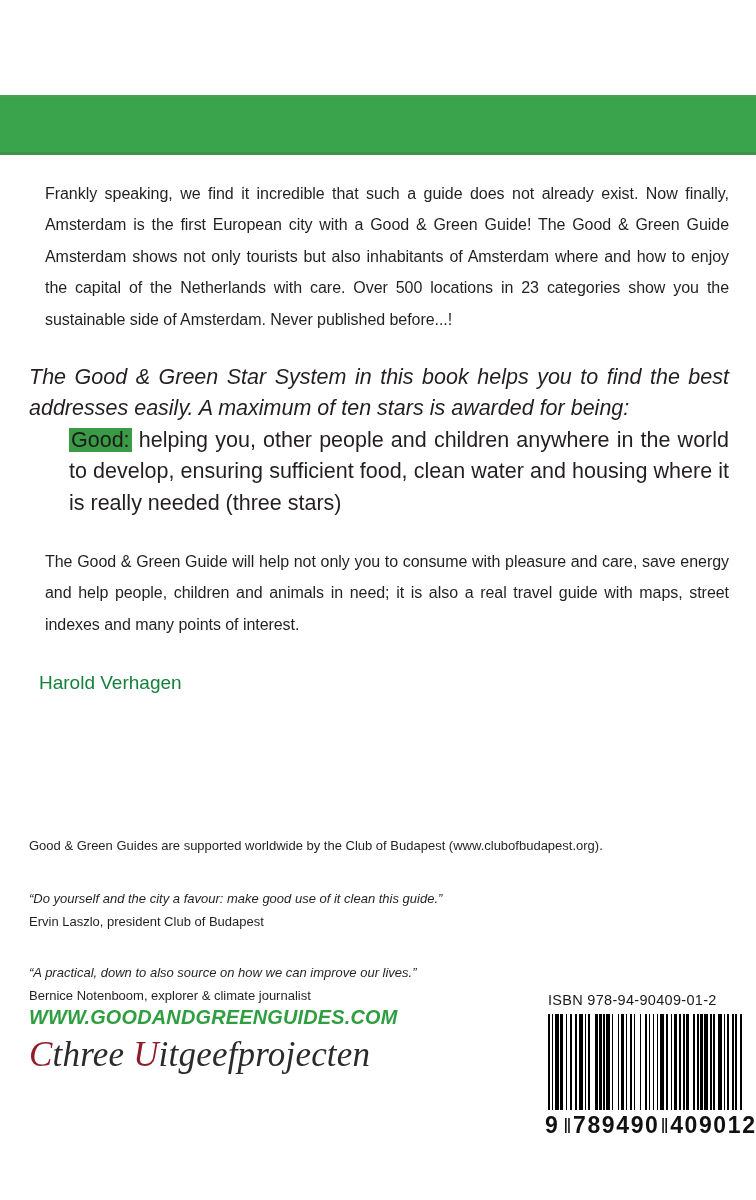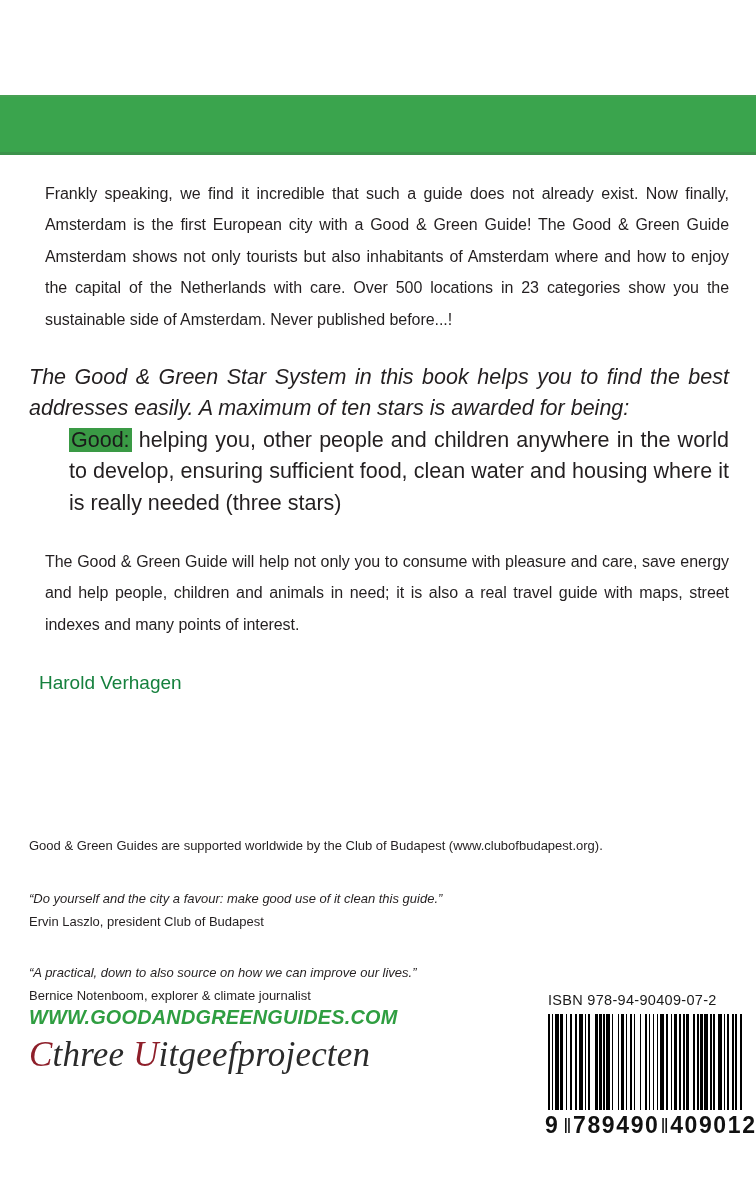--- a/index.html
+++ b/index.html
@@ -223,21 +223,21 @@
     <p class="quote-attr">Bernice Notenboom, explorer &amp; climate journalist</p>
   </div>
 </div>
 
 <div class="brand">
   <div class="brand-url">WWW.GOODANDGREENGUIDES.COM</div>
   <div class="brand-publisher"><span class="cap">C</span><span>three</span><span>&nbsp;</span><span class="cap">U</span><span>itgeefprojecten</span></div>
 </div>
 
 <div class="barcode-area">
-  <p class="isbn-label">ISBN  978-94-90409-07-2</p>
+  <p class="isbn-label">ISBN  978-94-90409-01-2</p>
   <div class="barcode-bars" id="barcode-bars">
       <i style="width: 3px;"></i>
       <i class="sp" style="width: 2px;"></i>
       <i style="width: 2px;"></i>
       <i class="sp" style="width: 2px;"></i>
       <i style="width: 6px;"></i>
       <i class="sp" style="width: 2px;"></i>
       <i style="width: 4px;"></i>
       <i class="sp" style="width: 3px;"></i>
       <i style="width: 2px;"></i>

